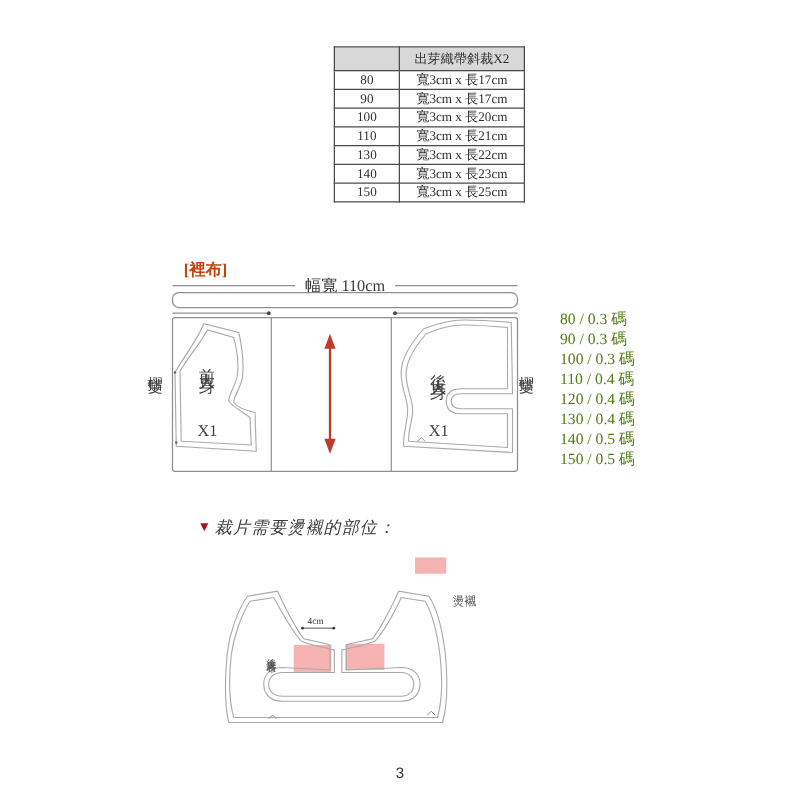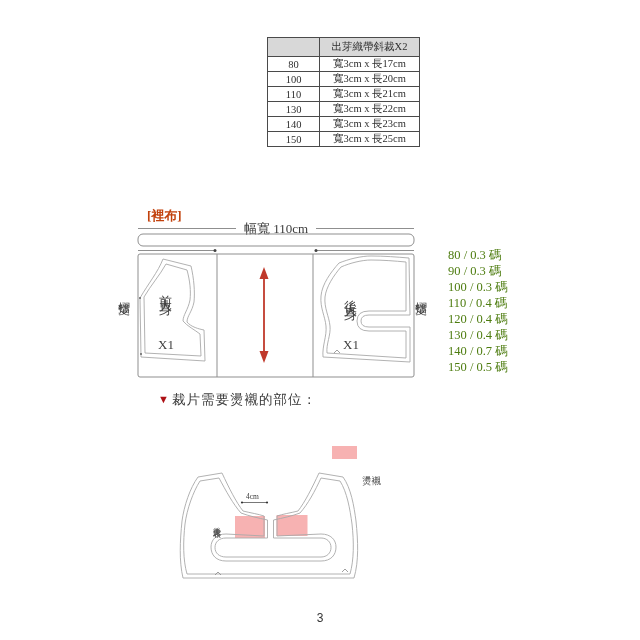--- a/index.html
+++ b/index.html
@@ -21,21 +21,21 @@
 
   .lining-label { left:147px; top:207px; color:#c2410c; font-weight:bold; font-size:13px; }
 
   .vtext { writing-mode:vertical-rl; text-orientation:upright; line-height:1; }
   .fold-label { font-size:12px; color:#3b3b3b; letter-spacing:2px; }
   .piece-name { font-size:13px; color:#3f3f3f; letter-spacing:4px; }
   .piece-qty  { font-size:13px; color:#3f3f3f; }
 
   .yardage { left:448px; top:247px; font-size:12.5px; line-height:16px; color:#4d7c0f; }
 
-  .section-heading { left:158px; top:391px; font-size:13.5px; color:#3a3a3a; letter-spacing:1px; }
+  .section-heading { left:158px; top:413px; font-size:13.5px; color:#3a3a3a; letter-spacing:1px;font-style:italic; }
   .section-heading .tri { color:#ad1015; font-size:11px; margin-right:2px; position:relative; top:-1px; }
 
   .legend-swatch { left:332px; top:446px; width:25px; height:13px; background:#f7b2b2; }
   .legend-label  { left:362px; top:447px; font-size:9.5px; color:#4a4a4a;margin-top:28px; }
 
   .outer-piece-label { left:212px; top:520px; font-size:8px; color:#555; letter-spacing:1px; }
 
   .page-number { left:0; top:611px; width:640px; text-align:center; font-size:12px;
                  font-family:"Liberation Sans","DejaVu Sans",sans-serif; color:#333; }
 
@@ -49,20 +49,24 @@
 <table class="size-table">
   <thead>
     <tr>
       <th class="col-size"></th>
       <th class="col-spec">出芽織帶斜裁X2</th>
     </tr>
   </thead>
   <tbody>
     <tr>
         <td>80</td>
+        <td>寬3cm x 長17cm</td>
+      </tr>
+    <tr>
+        <td>90</td>
         <td>寬3cm x 長17cm</td>
       </tr>
     <tr>
         <td>100</td>
         <td>寬3cm x 長20cm</td>
       </tr>
     <tr>
         <td>110</td>
         <td>寬3cm x 長21cm</td>
       </tr>
@@ -129,21 +133,21 @@
 <div class="abs vtext piece-name" style="left:344px; top:289px;">後大身</div>
 <div class="abs piece-qty" style="left:343px; top:337px;">X1</div>
 
 <div class="abs yardage">
   <div>80 / 0.3 碼</div>
   <div>90 / 0.3 碼</div>
   <div>100 / 0.3 碼</div>
   <div>110 / 0.4 碼</div>
   <div>120 / 0.4 碼</div>
   <div>130 / 0.4 碼</div>
-  <div>140 / 0.7 碼</div>
+  <div>140 / 0.5 碼</div>
   <div>150 / 0.5 碼</div>
 </div>
 
 <div class="abs section-heading">
   <span class="tri">▼</span><span>裁片需要燙襯的部位：</span>
 </div>
 
 <div class="abs legend-swatch"></div>
 <div class="abs legend-label">燙襯</div>
 

